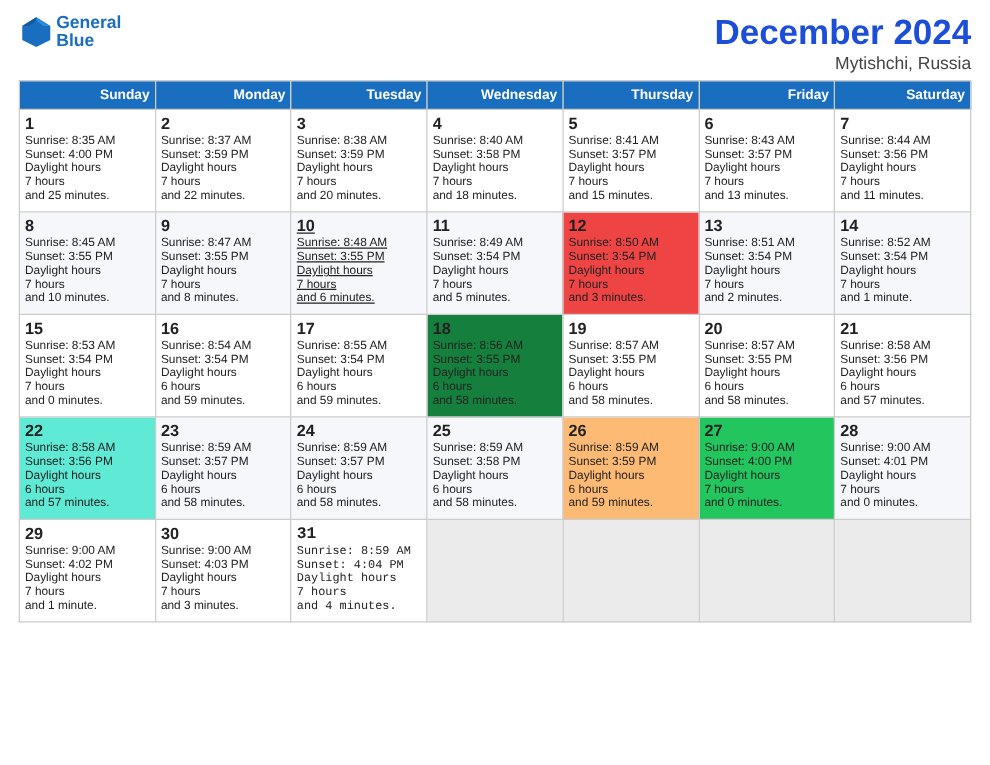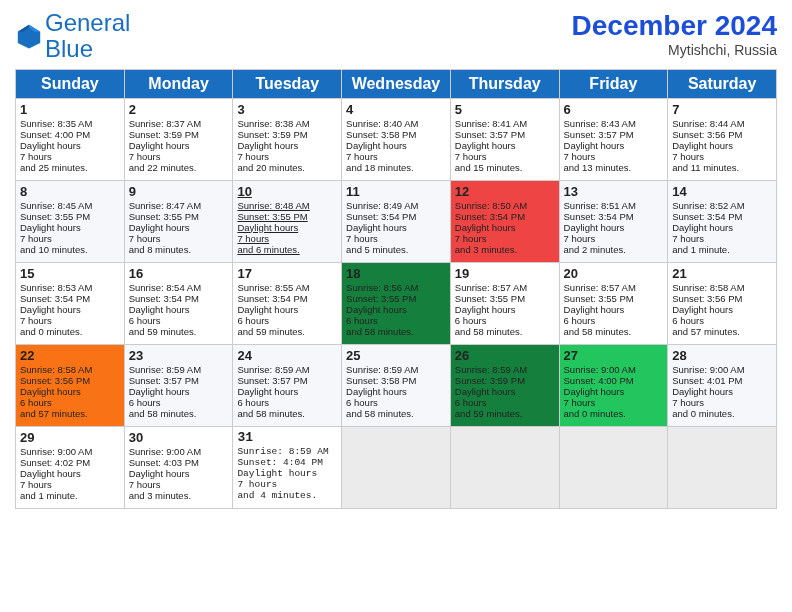--- a/index.html
+++ b/index.html
@@ -18,22 +18,22 @@
       display: flex;
       justify-content: space-between;
       align-items: flex-start;
       margin-bottom: 6px;
     }
     .logo {
       display: flex;
       align-items: center;
     }
     .logo-text {
-      font-size: 24px;
-      font-weight: normal;
+      font-size: 14px;
+      font-weight: bold;
       color: #1a1a1a;
       line-height: 1.1;
     }
     .logo-text span {
       color: #1a6ebf;
     }
     .logo-icon {
       width: 28px;
       height: 28px;
       margin-right: 2px;
@@ -51,24 +51,24 @@
       color: #444;
     }
     table {
       width: 100%;
       border-collapse: collapse;
       table-layout: fixed;
     }
     th {
       background-color: #1a6ebf;
       color: #fff;
-      font-size: 16px;
+      font-size: 11px;
       font-weight: bold;
       padding: 5px 4px;
-      text-align: center;
+      text-align: right;
       border: 1px solid #ccc;
     }
     td {
       vertical-align: top;
       border: 1px solid #ccc;
       padding: 3px 4px;
       height: 82px;
       font-size: 9.5px;
       color: #222;
       background: #fff;
@@ -289,21 +289,21 @@
           <td style="background: rgb(255, 255, 255);">
         <span class="day-num">21</span>
         <span>Sunrise: 8:58 AM</span><br>
         <span>Sunset: 3:56 PM</span><br>
         <span>Daylight hours</span><br>
         <span>6 hours</span><br>
         <span>and 57 minutes.</span>
       </td>
         </tr>
         <tr>
-          <td style="background: #f97316; margin-top: 16px;">
+          <td style="background: #5eead4; margin-top: 16px;">
         <span class="day-num">22</span>
         <span>Sunrise: 8:58 AM</span><br>
         <span>Sunset: 3:56 PM</span><br>
         <span>Daylight hours</span><br>
         <span>6 hours</span><br>
         <span>and 57 minutes.</span>
       </td>
           <td style="background: rgb(245, 247, 250);">
         <span class="day-num">23</span>
         <span>Sunrise: 8:59 AM</span><br>
@@ -321,21 +321,21 @@
         <span>and 58 minutes.</span>
       </td>
           <td style="background: rgb(245, 247, 250);">
         <span class="day-num">25</span>
         <span>Sunrise: 8:59 AM</span><br>
         <span>Sunset: 3:58 PM</span><br>
         <span>Daylight hours</span><br>
         <span>6 hours</span><br>
         <span>and 58 minutes.</span>
       </td>
-          <td style="background: #15803d;">
+          <td style="background: #fdba74;">
         <span class="day-num">26</span>
         <span>Sunrise: 8:59 AM</span><br>
         <span>Sunset: 3:59 PM</span><br>
         <span>Daylight hours</span><br>
         <span>6 hours</span><br>
         <span>and 59 minutes.</span>
       </td>
           <td style="background: #22c55e;">
         <span class="day-num">27</span>
         <span>Sunrise: 9:00 AM</span><br>

